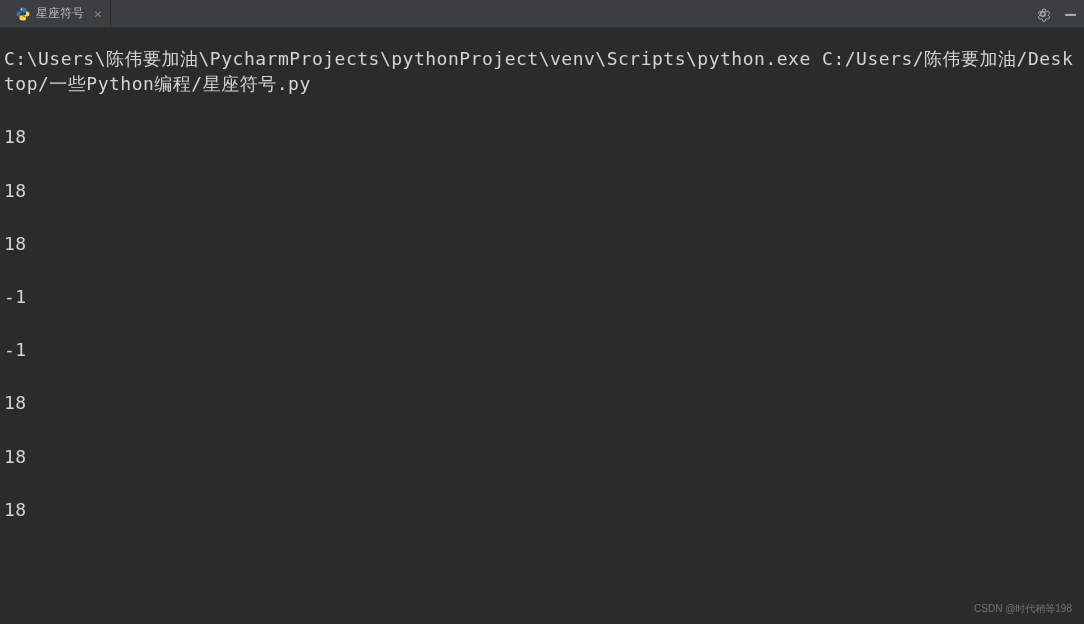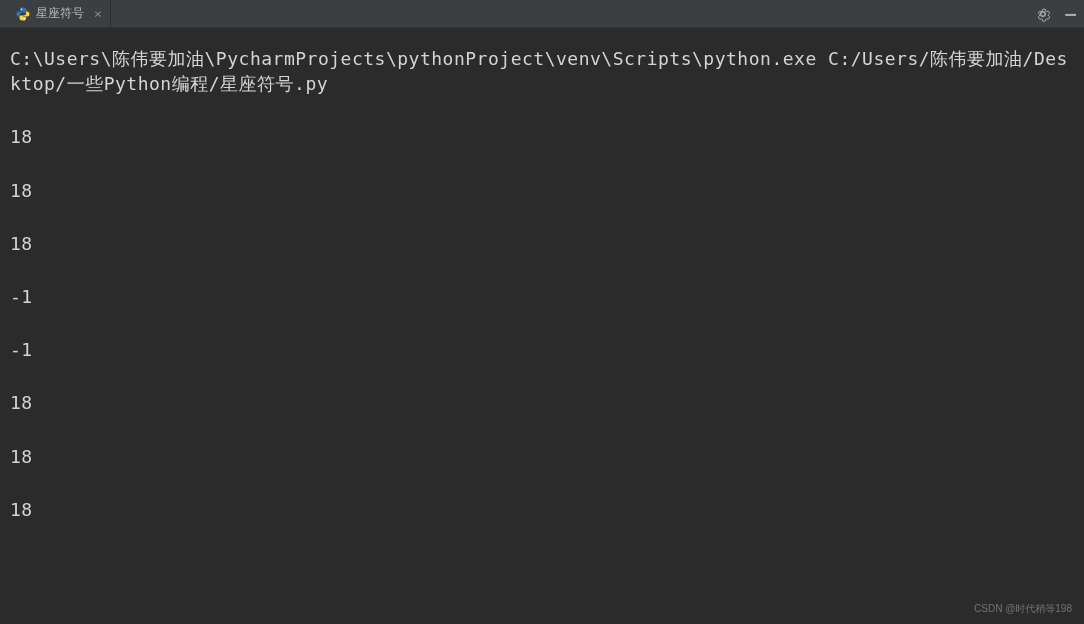--- a/index.html
+++ b/index.html
@@ -68,21 +68,21 @@
       display: inline-flex;
     }
     .minimize-icon {
       color: #aaa;
       font-size: 18px;
       cursor: pointer;
       line-height: 1;
       font-weight: bold;
     }
     .console {
-      padding: 18px 10px;
+      padding: 18px 4px;
       color: #d4d4d4;
       font-size: 18px;
       line-height: 1.4;
     }
     .console-line {
       white-space: pre-wrap;
       word-break: break-all;
       margin-bottom: 28px;
       font-family: "Consolas", "Monaco", monospace;
       letter-spacing: 0.5px;

